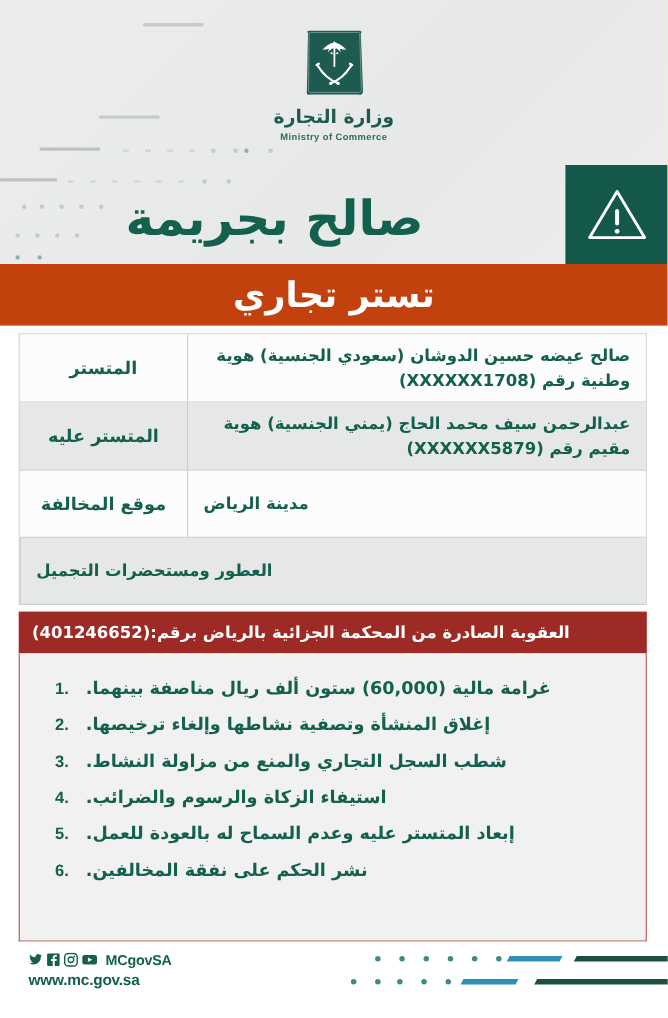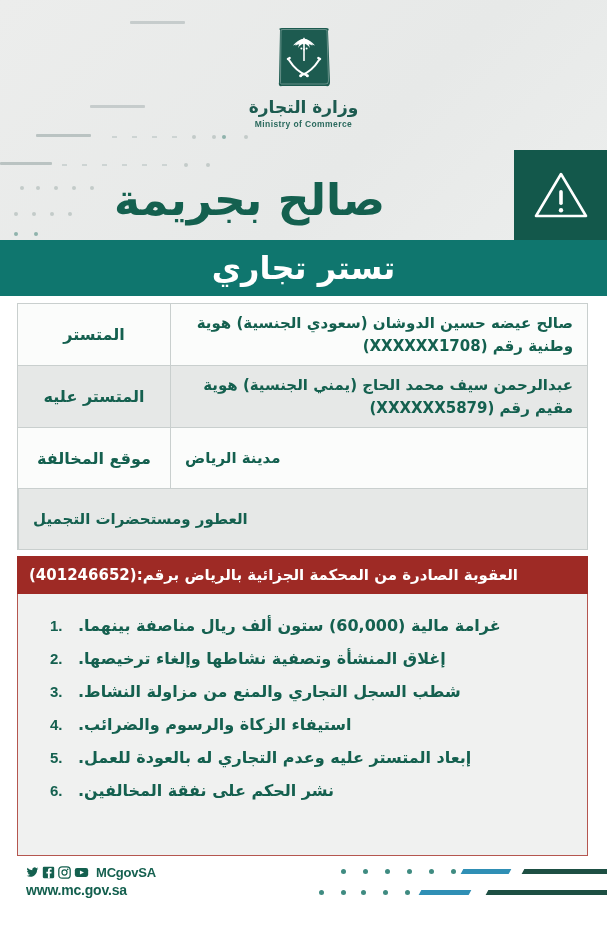--- a/index.html
+++ b/index.html
@@ -115,21 +115,21 @@
     align-items: center;
     justify-content: center;
   }
 
   
   .redbar {
     position: absolute;
     left: 0; top: 240px;
     width: 607px;
     height: 56px;
-    background: #0f766e;
+    background: #c2410c;
     display: flex;
     align-items: center;
     justify-content: center;
   }
   .redbar span {
     color: #ffffff;
     font-size: 32px;
     font-weight: bold;
     direction: rtl;
     letter-spacing: 0px;
@@ -423,21 +423,21 @@
     </div>
     <div class="pen-item">
       <span class="pen-text">شطب السجل التجاري والمنع من مزاولة النشاط.</span>
       <span class="pen-num">3.</span>
     </div>
     <div class="pen-item">
       <span class="pen-text">استيفاء الزكاة والرسوم والضرائب.</span>
       <span class="pen-num">4.</span>
     </div>
     <div class="pen-item">
-      <span class="pen-text">إبعاد المتستر عليه وعدم التجاري له بالعودة للعمل.</span>
+      <span class="pen-text">إبعاد المتستر عليه وعدم السماح له بالعودة للعمل.</span>
       <span class="pen-num">5.</span>
     </div>
     <div class="pen-item">
       <span class="pen-text">نشر الحكم على نفقة المخالفين.</span>
       <span class="pen-num">6.</span>
     </div>
   </div>
 
   <div class="footer">
     <div class="social">

